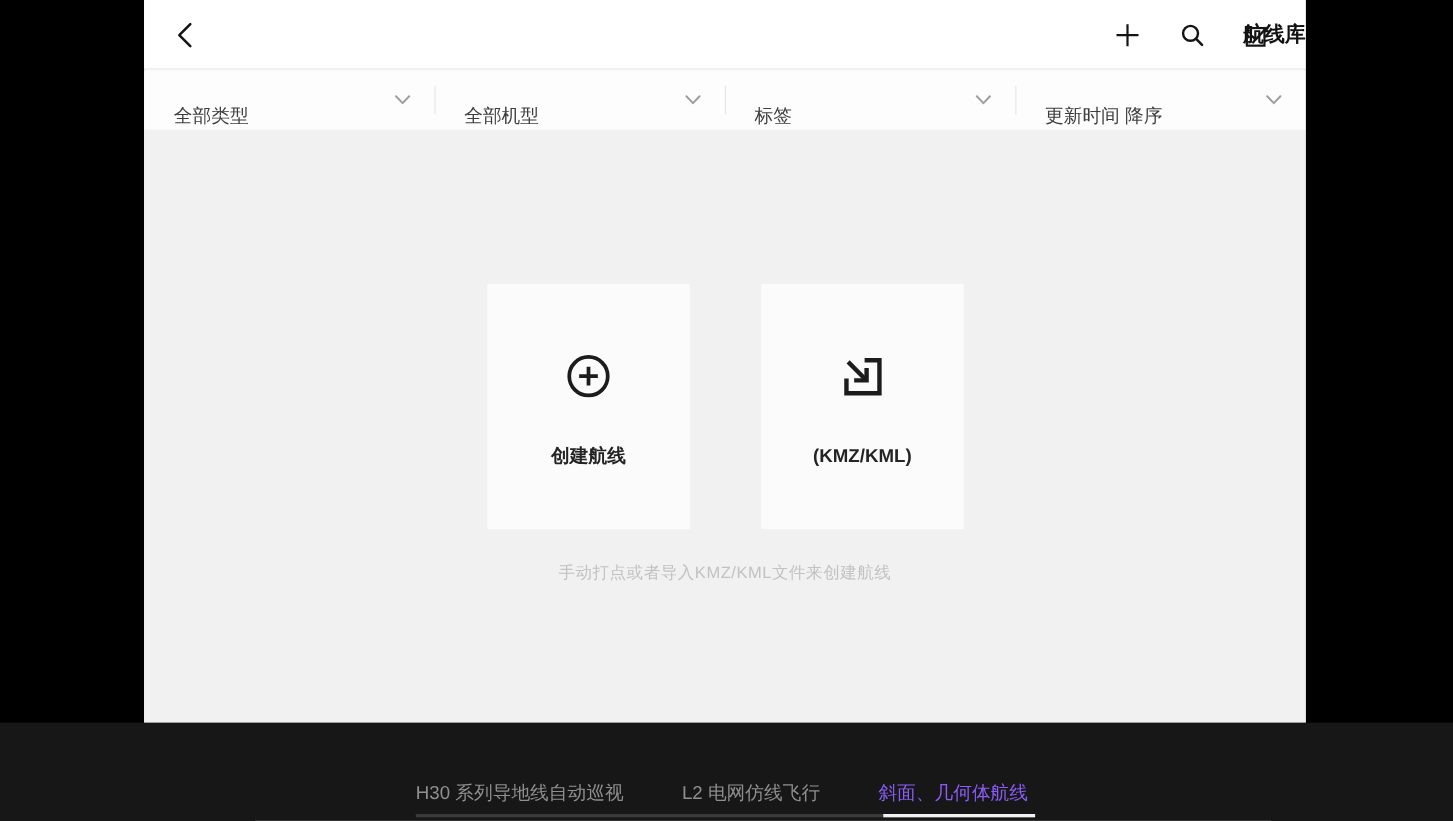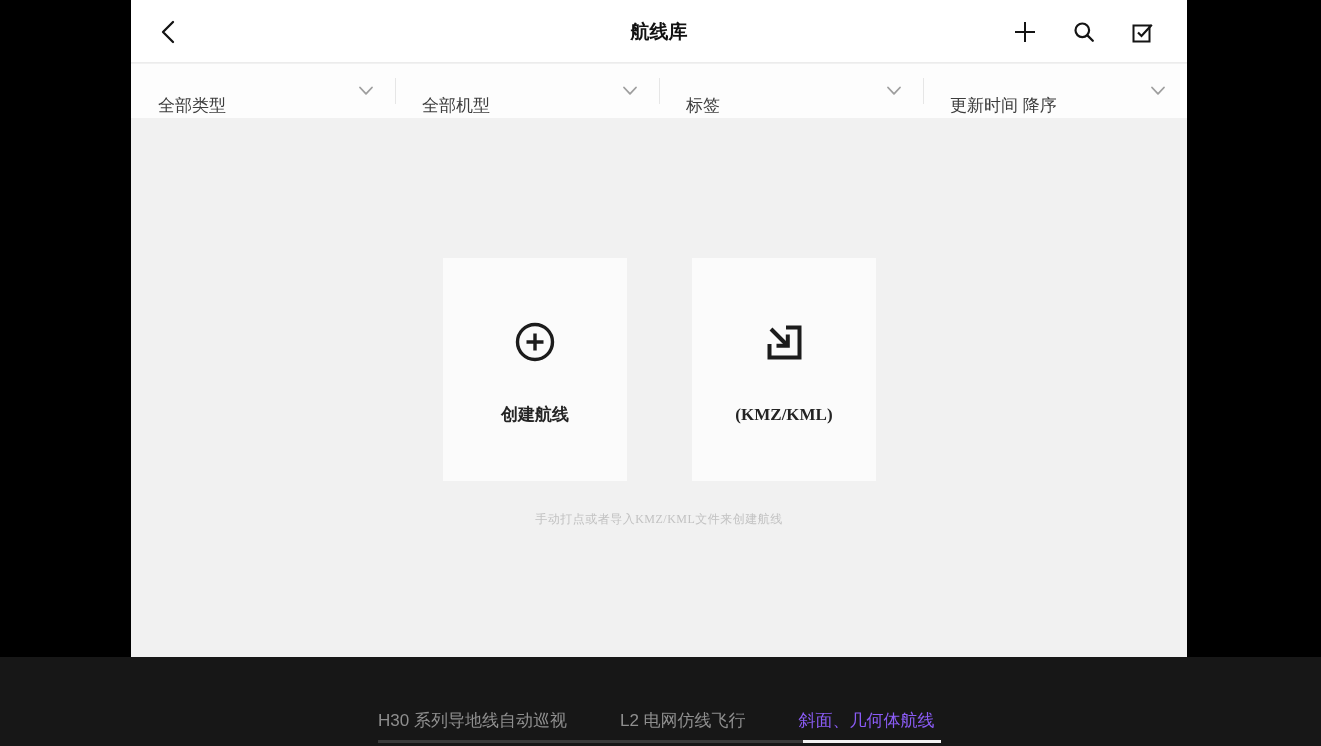--- a/index.html
+++ b/index.html
@@ -7,36 +7,36 @@
     width:1321px;height:746px;position:relative;overflow:hidden;
     background:#000;
     font-family:"Liberation Sans","DejaVu Sans",sans-serif;
     -webkit-font-smoothing:antialiased;
   }
   
   .app{position:absolute;left:131px;top:0;width:1056px;height:657px;background:#f1f1f1;}
   
   .header{position:absolute;left:0;top:0;width:100%;height:63px;background:#fff;border-bottom:1px solid #ececec;box-sizing:border-box;}
   .back-btn{position:absolute;left:20px;top:0;height:63px;display:flex;align-items:center;cursor:pointer;padding:0 6px;}
-  .page-title{position:absolute;left:0;right:0;top:0;height:63px;line-height:63px;text-align:center;font-size:19px;font-weight:700;color:#111;}
+  .page-title{position:absolute;left:0;right:0;top:0;height:63px;line-height:63px;text-align:right;font-size:19px;font-weight:700;color:#111;}
   .header-actions{position:absolute;right:31px;top:0;height:63px;display:flex;align-items:center;gap:33px;}
   .icon-btn{display:flex;align-items:center;justify-content:center;cursor:pointer;}
   
   .filterbar{position:absolute;left:0;top:64px;width:100%;height:54px;background:#fdfdfd;display:flex;}
   .filter{flex:1 1 0;position:relative;display:flex;align-items:center;justify-content:space-between;padding:0 21px 0 27px;box-sizing:border-box;cursor:pointer;}
   .filter:not(:first-child)::before{content:"";position:absolute;left:0;top:50%;transform:translateY(-50%);width:1px;height:26px;background:#e6e6e6;}
   .filter-label{font-size:17px;color:#3d3d3d;white-space:nowrap;overflow:hidden;margin-top:28px;}
   
-  .main{position:absolute;left:0;top:118px;width:100%;height:539px;background:#f1f1f1;font-family:Liberation Serif, serif;}
+  .main{position:absolute;left:0;top:118px;width:100%;height:539px;background:#f1f1f1;}
   .card{position:absolute;top:140px;width:184px;height:223px;background:#fbfbfb;cursor:pointer;}
   .card.create{left:312px;}
   .card.import{left:561px;}
   .card-icon{position:absolute;left:50%;top:61px;transform:translateX(-50%);}
   .card-label{position:absolute;left:0;top:145px;width:100%;text-align:center;font-size:17px;font-weight:600;color:#242424;line-height:23px;}
-  .hint{position:absolute;left:0;top:393px;width:100%;text-align:center;font-size:12px;color:#c2c2c2;letter-spacing:.5px;}
+  .hint{position:absolute;left:0;top:393px;width:100%;text-align:center;font-size:15px;color:#c2c2c2;letter-spacing:.5px;}
   
   .bottombar{position:absolute;left:0;top:657px;width:1321px;height:89px;background:#171717;}
   .tabs{position:absolute;left:378px;top:52px;display:flex;gap:53px;text-align:right;}
   .tab{font-size:17px;color:#8f8f8f;white-space:nowrap;cursor:pointer;}
   .tab.active{color:#8b5cf6;}
   .tab-track{position:absolute;left:378px;top:83px;width:563px;height:3px;background:#3a3a3a;}
   .tab-indicator{position:absolute;left:425px;top:0;width:138px;height:3px;background:#f2f2f2;}
   svg{display:block;}
 </style>
 </head>

